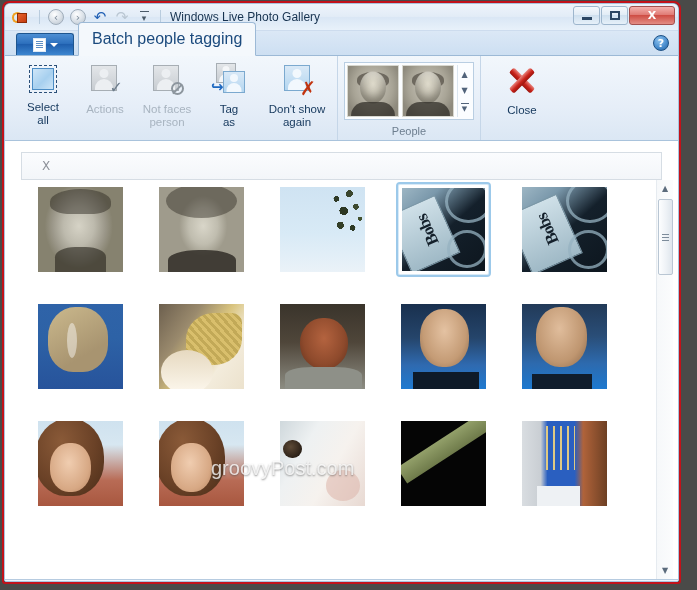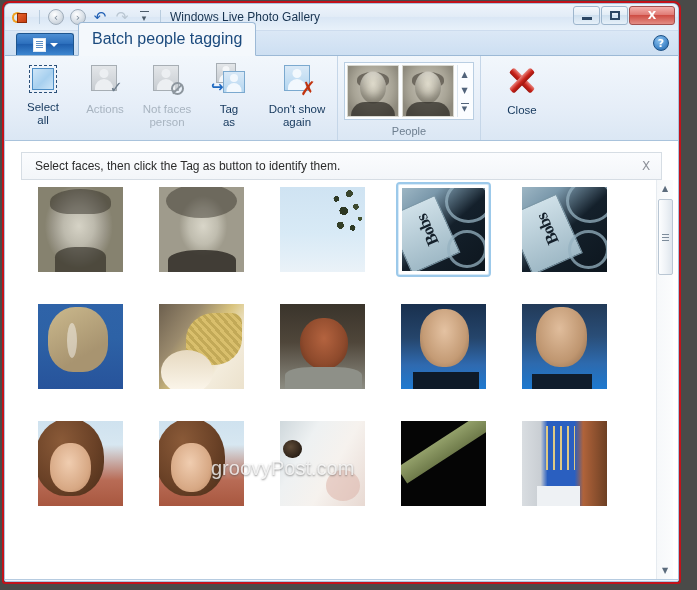--- a/index.html
+++ b/index.html
@@ -795,21 +795,20 @@
         </div>
         <div class="rgroup-label"></div>
       </div>
 
     </div>
 
     <div id="content">
 
       <div id="infobar-wrap">
         <div id="infobar">
-          <div id="infobar-text">Select faces, then click the Tag as button to identify them.</div>
           <div id="infobar-close">
             <span>X</span>
           </div>
         </div>
       </div>
 
 
       <div id="grid-area">
         <div id="grid">
             <div class="cell">

